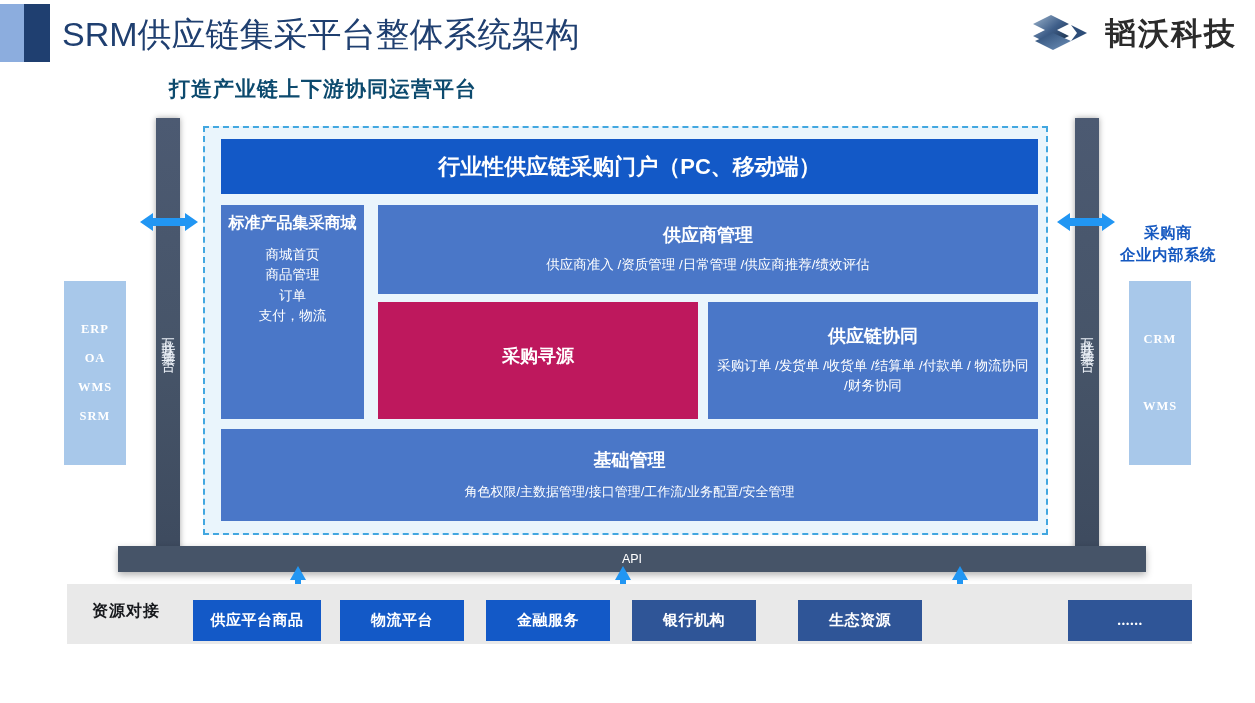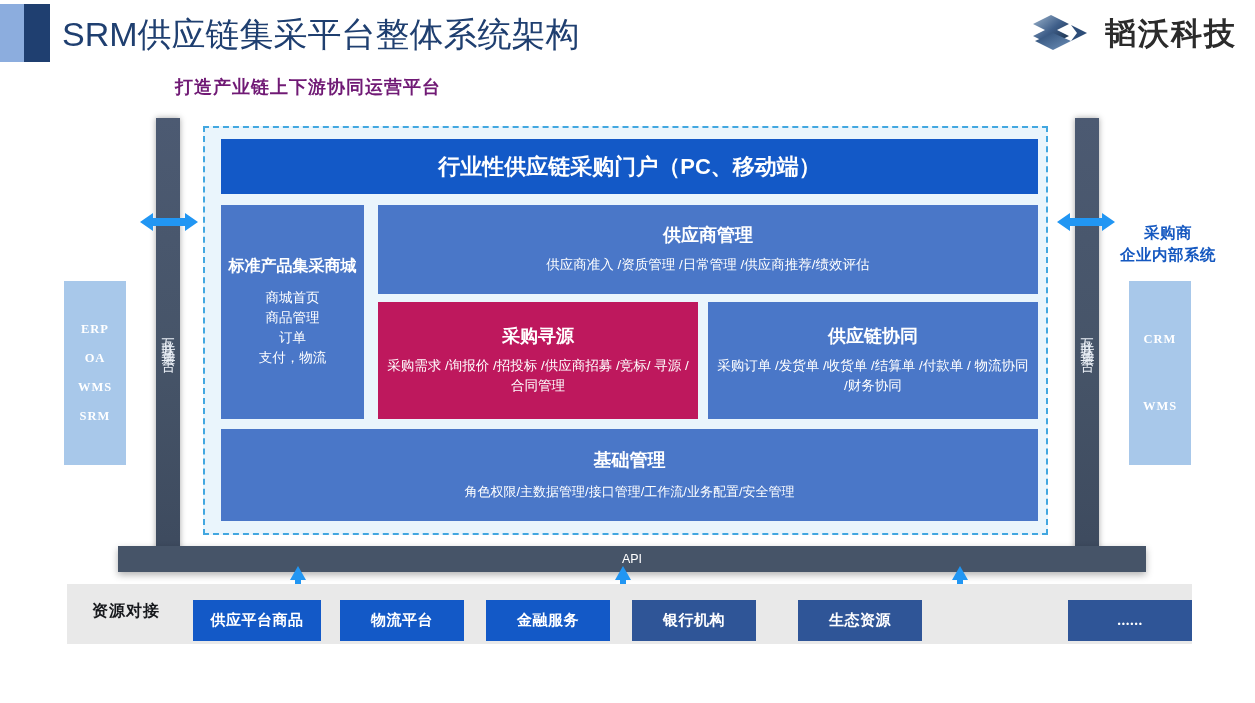--- a/index.html
+++ b/index.html
@@ -17,44 +17,44 @@
   .hdr-title{
     position:absolute;left:62px;top:8px;width:760px;height:52px;
     font-size:34px;line-height:52px;font-weight:400;color:#1f3f70;
     letter-spacing:0px;white-space:nowrap;
   }
   .logo-wrap{position:absolute;right:18px;top:8px;height:52px;display:flex;align-items:center;gap:14px;}
   .logo-mark{width:66px;height:42px;display:block;}
   .logo-text{font-size:31px;font-weight:700;color:#2b2b2b;letter-spacing:2px;white-space:nowrap;}
 
   .subtitle{
-    position:absolute;left:175px;top:75px;
-    font-family:"Liberation Serif","DejaVu Serif",serif;
-    font-size:18px;font-weight:700;color:#701a75;letter-spacing:1px;white-space:nowrap;
+    position:absolute;left:169px;top:75px;
+    font-family:"Liberation Serif","DejaVu Serif",serif;
+    font-size:21px;font-weight:700;color:#0c4a6e;letter-spacing:1px;white-space:nowrap;
   }
 
   
   .dashed-box{
     position:absolute;left:203px;top:126px;width:845px;height:409px;
     background:#eaf5fc;border:2px dashed #42a7e0;box-sizing:border-box;
   }
 
   .blk{position:absolute;box-sizing:border-box;color:#ffffff;text-align:center;}
   .blk .b-title{font-weight:700;line-height:1.25;}
   .blk .b-sub{line-height:1.5;font-weight:400;}
 
   .portal{
     left:221px;top:139px;width:817px;height:55px;background:#1359c7;
     display:flex;align-items:center;justify-content:center;
   }
   .portal .b-title{font-size:22px;}
 
   .mall{
     left:221px;top:205px;width:143px;height:214px;background:#4a77c8;
-    display:flex;flex-direction:column;align-items:center;justify-content:center;padding:8px 6px;
+    display:flex;flex-direction:column;align-items:center;padding:8px 6px;
   }
   .mall .b-title{font-size:16px;margin-bottom:12px;}
   .mall .b-sub{font-size:13.5px;}
 
   .supplier{
     left:378px;top:205px;width:660px;height:89px;background:#4a77c8;
     display:flex;flex-direction:column;align-items:center;justify-content:center;
   }
   .supplier .b-title{font-size:18px;margin-bottom:9px;}
   .supplier .b-sub{font-size:13.5px;}
@@ -185,21 +185,20 @@
 支付，物流</div>
   </div>
 
   <div class="blk supplier">
     <div class="b-title">供应商管理</div>
     <div class="b-sub">供应商准入 /资质管理 /日常管理 /供应商推荐/绩效评估</div>
   </div>
 
   <div class="blk sourcing">
     <div class="b-title">采购寻源</div>
-    <div class="b-sub">采购需求 /询报价 /招投标 /供应商招募 /竞标/ 寻源 /合同管理</div>
   </div>
 
   <div class="blk collab">
     <div class="b-title">供应链协同</div>
     <div class="b-sub">采购订单 /发货单 /收货单 /结算单 /付款单 / 物流协同 /财务协同</div>
   </div>
 
   <div class="blk base">
     <div class="b-title">基础管理</div>
     <div class="b-sub">角色权限/主数据管理/接口管理/工作流/业务配置/安全管理</div>

